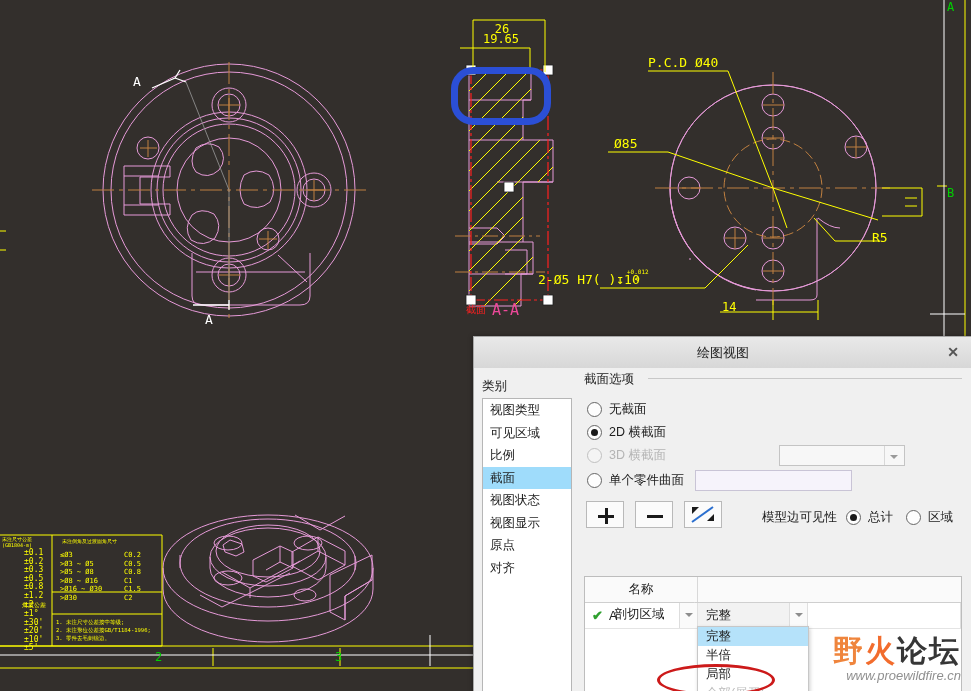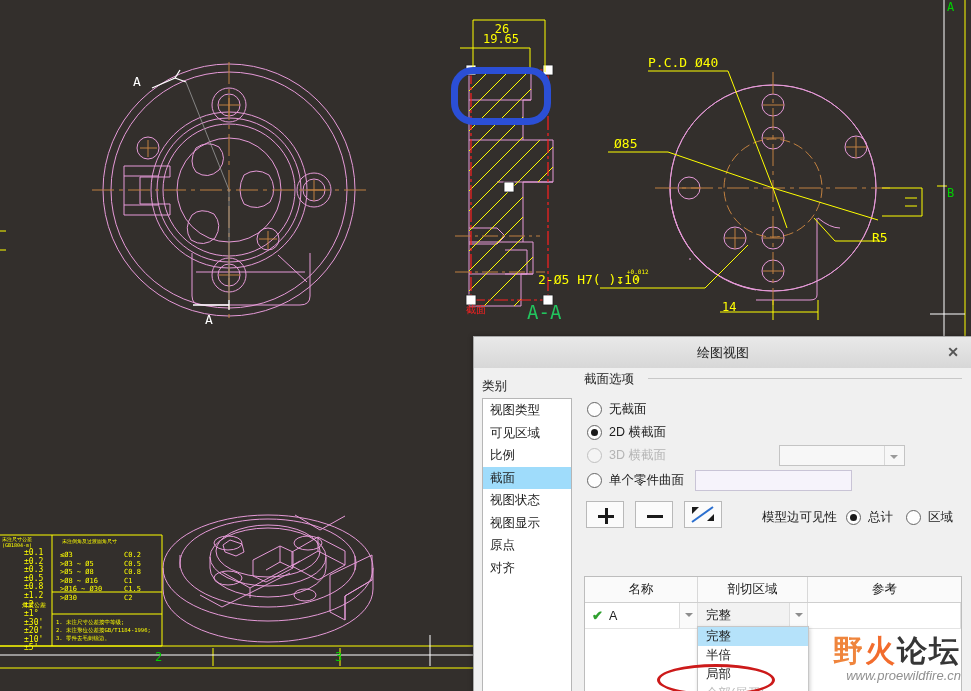--- a/index.html
+++ b/index.html
@@ -69,21 +69,21 @@
     width:38px;height:27px;border:1px solid #b9b9b9;background:#fbfbfb;box-sizing:border-box;
     position:relative;cursor:pointer;
   }
   .plus::before,.plus::after{content:"";position:absolute;background:#1a1a1a;}
   .plus::before{left:11px;top:12.5px;width:16px;height:3px;}
   .plus::after{left:17.5px;top:6px;width:3px;height:16px;}
   .minus::before{content:"";position:absolute;left:11px;top:12.5px;width:16px;height:3px;background:#1a1a1a;}
 
   
   #tbl{position:absolute;left:110px;right:10px;top:208px;bottom:0;border:1px solid #bdbdbd;background:#fff;}
-  #tbl .hdr{display:flex;height:25px;background:#fafafa;border-bottom:1px solid #cfcfcf;}
+  #tbl .hdr{display:flex;height:25px;background:#fafafa;border-bottom:1px solid #cfcfcf;flex-direction:column;}
   #tbl .hdr div{
     line-height:25px;text-align:center;font-size:12.5px;border-right:1px solid #d8d8d8;box-sizing:border-box;
   }
   #tbl .hdr div:last-child{border-right:none;}
   .c1{width:113px;} .c2{width:110px;} .c3{flex:1;}
   #tbl .r{display:flex;height:25px;border-bottom:1px solid #e4e4e4;}
   #tbl .r .cell{border-right:1px solid #e0e0e0;box-sizing:border-box;position:relative;}
   .namecell{display:flex;align-items:center;height:25px;}
   .chk{color:#2fa02f;font-size:13px;margin:0 6px 0 7px;font-weight:bold;}
   .mini-arrow{
@@ -345,21 +345,21 @@
       <line x1="944" y1="0" x2="944" y2="660"></line>
       <line x1="930" y1="314" x2="965" y2="314"></line>
       <line x1="0" y1="655" x2="475" y2="655"></line>
       <line x1="430" y1="635" x2="430" y2="666"></line>
     </g>
   </svg>
 
   <div class="cadtext" style="left:502px;top:22px;color:#ffff00;font-size:12px;transform:translateX(-50%);">26</div>
   <div class="cadtext" style="left:501px;top:32px;color:#ffff00;font-size:12px;transform:translateX(-50%);">19.65</div>
   <div class="cadtext" style="left:466px;top:303px;color:#ff2020;font-size:10px;">截面</div>
-  <div class="cadtext" style="left:492px;top:301px;color:#22c55e;font-size:19px;margin-left:35px;">A-A</div>
+  <div class="cadtext" style="left:492px;top:301px;color:#ec4899;font-size:15px;">A-A</div>
 
   <div class="cadtext" style="left:133px;top:74px;color:#ffffff;font-size:13px;">A</div>
   <div class="cadtext" style="left:205px;top:312px;color:#ffffff;font-size:13px;">A</div>
 
   <div class="cadtext" style="left:648px;top:55px;color:#ffff00;font-size:13px;">P.C.D Ø40</div>
   <div class="cadtext" style="left:614px;top:136px;color:#ffff00;font-size:13px;">Ø85</div>
   <div class="cadtext" style="left:840px;top:230px;color:#ffff00;font-size:13px;margin-left:32px;">R5</div>
   <div class="cadtext" style="left:722px;top:300px;color:#ffff00;font-size:12px;">14</div>
   <div class="cadtext" style="left:538px;top:272px;color:#ffff00;font-size:13px;">
     <span>2-Ø5 H7(    )↧10</span>

